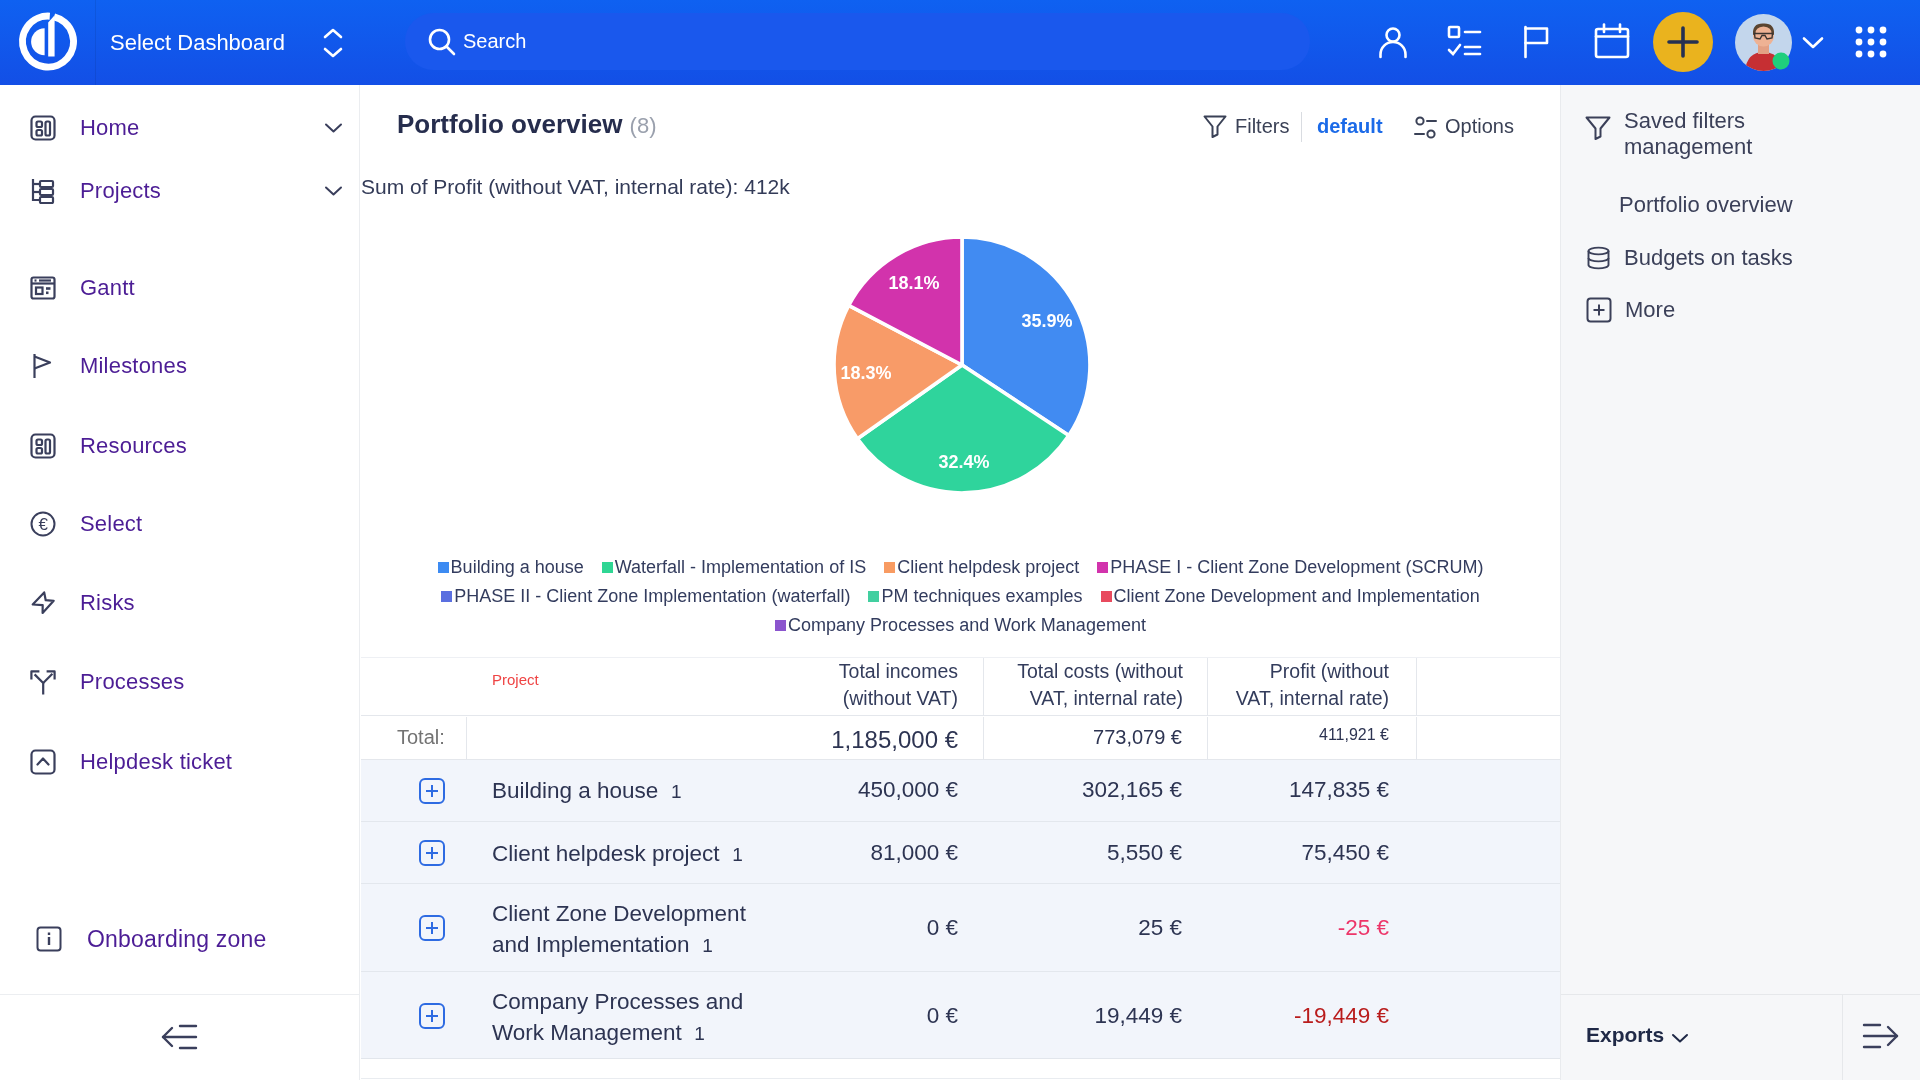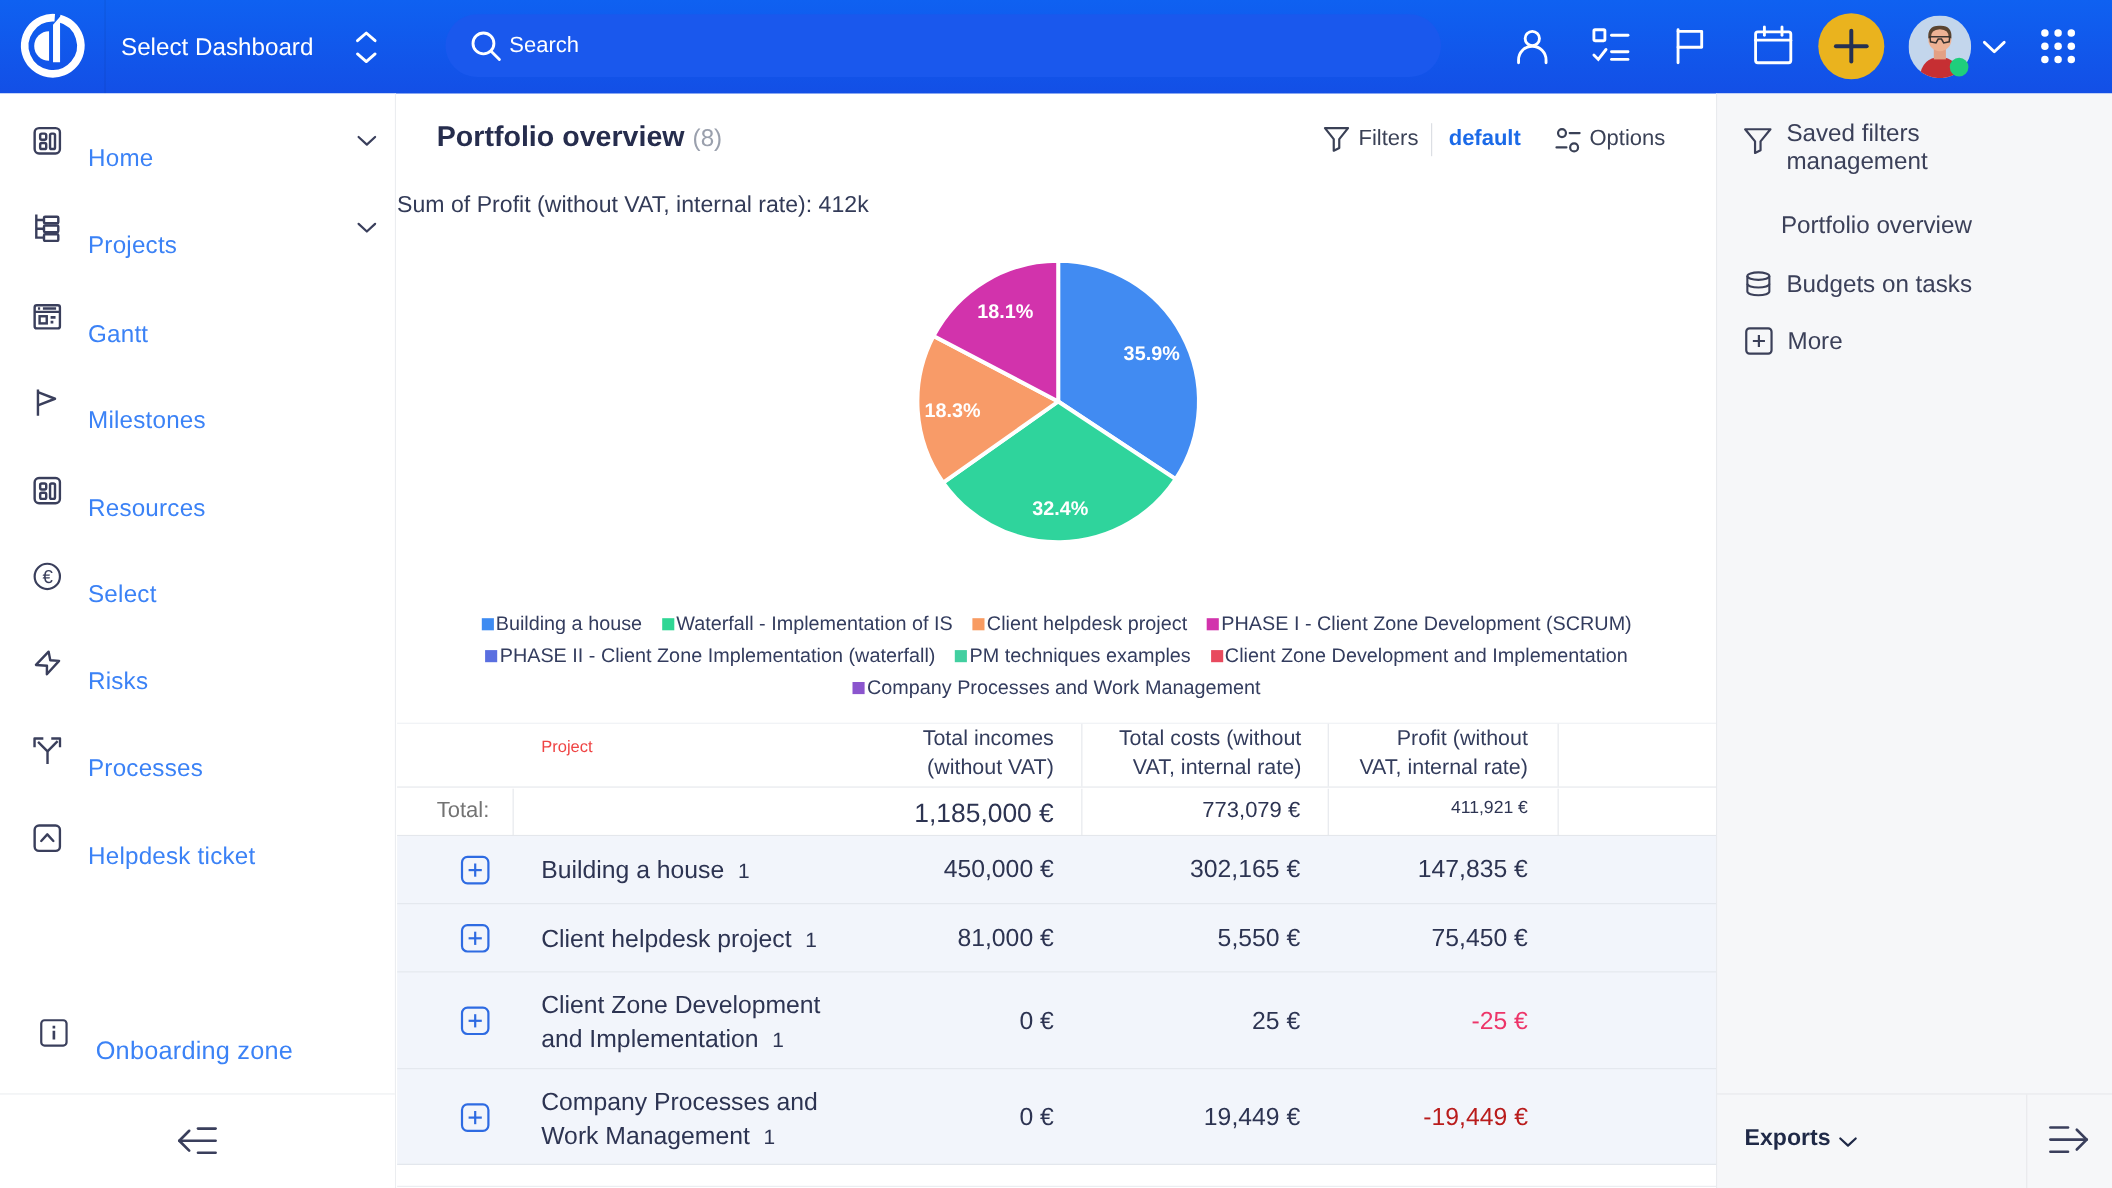--- a/index.html
+++ b/index.html
@@ -8,21 +8,21 @@
 .abs { position:absolute; }
 
 #topbar { position:absolute; left:0; top:0; width:1920px; height:85px; background:linear-gradient(180deg,#0f61f1,#134fe6); }
 #logodiv { position:absolute; left:95px; top:0; width:1px; height:85px; background:rgba(0,0,0,0.08); }
 #selDash { position:absolute; left:110px; top:0; height:85px; line-height:85px; color:#fff; font-size:22px; }
 #searchpill { position:absolute; left:405px; top:13px; width:905px; height:57px; border-radius:29px; background:#1a58ed; }
 #searchtxt { position:absolute; left:58px; top:0; height:57px; line-height:57px; color:#fff; font-size:20px; }
 
 #sidebar { position:absolute; left:0; top:85px; width:360px; height:995px; background:#fff; border-right:1px solid #ebedf0; }
 .mitem { position:absolute; left:0; width:360px; height:48px; }
-.mlabel { position:absolute; left:80px; top:50%; transform:translateY(-50%); font-size:22px; color:#3b82f6; font-weight:400; letter-spacing:0.2px;margin-top:16px;}
+.mlabel { position:absolute; left:80px; top:50%; transform:translateY(-50%); font-size:22px; color:#4c1d95; font-weight:400; letter-spacing:0.2px;}
 .micon { position:absolute; left:30px; top:50%; transform:translateY(-50%); }
 .mchev { position:absolute; left:324px; top:50%; transform:translateY(-50%); }
 #sidefoot { position:absolute; left:0; top:909px; width:359px; height:86px; border-top:1px solid #eceef1; background:#fff;}
 
 .hdrctl { color:#3a4156; font-size:20px; }
 
 .rowbg { position:absolute; left:361px; width:1199px; background:#f2f5fb; border-top:1px solid #e3e7ed; }
 .num { position:absolute; font-size:22.5px; color:#2d3452; text-align:right; }
 .pname { position:absolute; font-size:22.5px; color:#2d3452; }
 .vline { position:absolute; width:1px; background:#e4e7ec; }
@@ -133,21 +133,21 @@
       <rect x="6.5" y="6.5" width="5.5" height="5.5" rx="1.5"></rect>
       <rect x="6.5" y="15" width="5.5" height="5.5" rx="1.5"></rect>
       <rect x="15.5" y="6.5" width="4.5" height="14" rx="1.5"></rect>
     </svg>
     <div class="mlabel">Home</div>
     <svg class="mchev" width="19" height="11" viewBox="0 0 19 11" fill="none" stroke="#3a3f5c" stroke-width="2" stroke-linecap="round" stroke-linejoin="round">
         <path d="M2 2 L9.5 9 L17 2"></path>
       </svg>
   </div>
 
-  <div class="mitem" style="top:98px">
+  <div class="mitem" style="top:82px">
     <svg class="micon" width="26" height="26" viewBox="0 0 26 26" fill="none" stroke="#3a3f5c" stroke-width="2.2">
       <path d="M3 1 L3 22 L10 22" fill="none"></path>
       <path d="M3 6 L10 6" fill="none"></path>
       <path d="M3 14 L10 14" fill="none"></path>
       <rect x="10" y="3" width="13" height="6" rx="1"></rect>
       <rect x="10" y="11" width="13" height="6" rx="1"></rect>
       <rect x="10" y="19" width="13" height="6" rx="1"></rect>
     </svg>
     <div class="mlabel">Projects</div>
     <svg class="mchev" width="19" height="11" viewBox="0 0 19 11" fill="none" stroke="#3a3f5c" stroke-width="2" stroke-linecap="round" stroke-linejoin="round">

